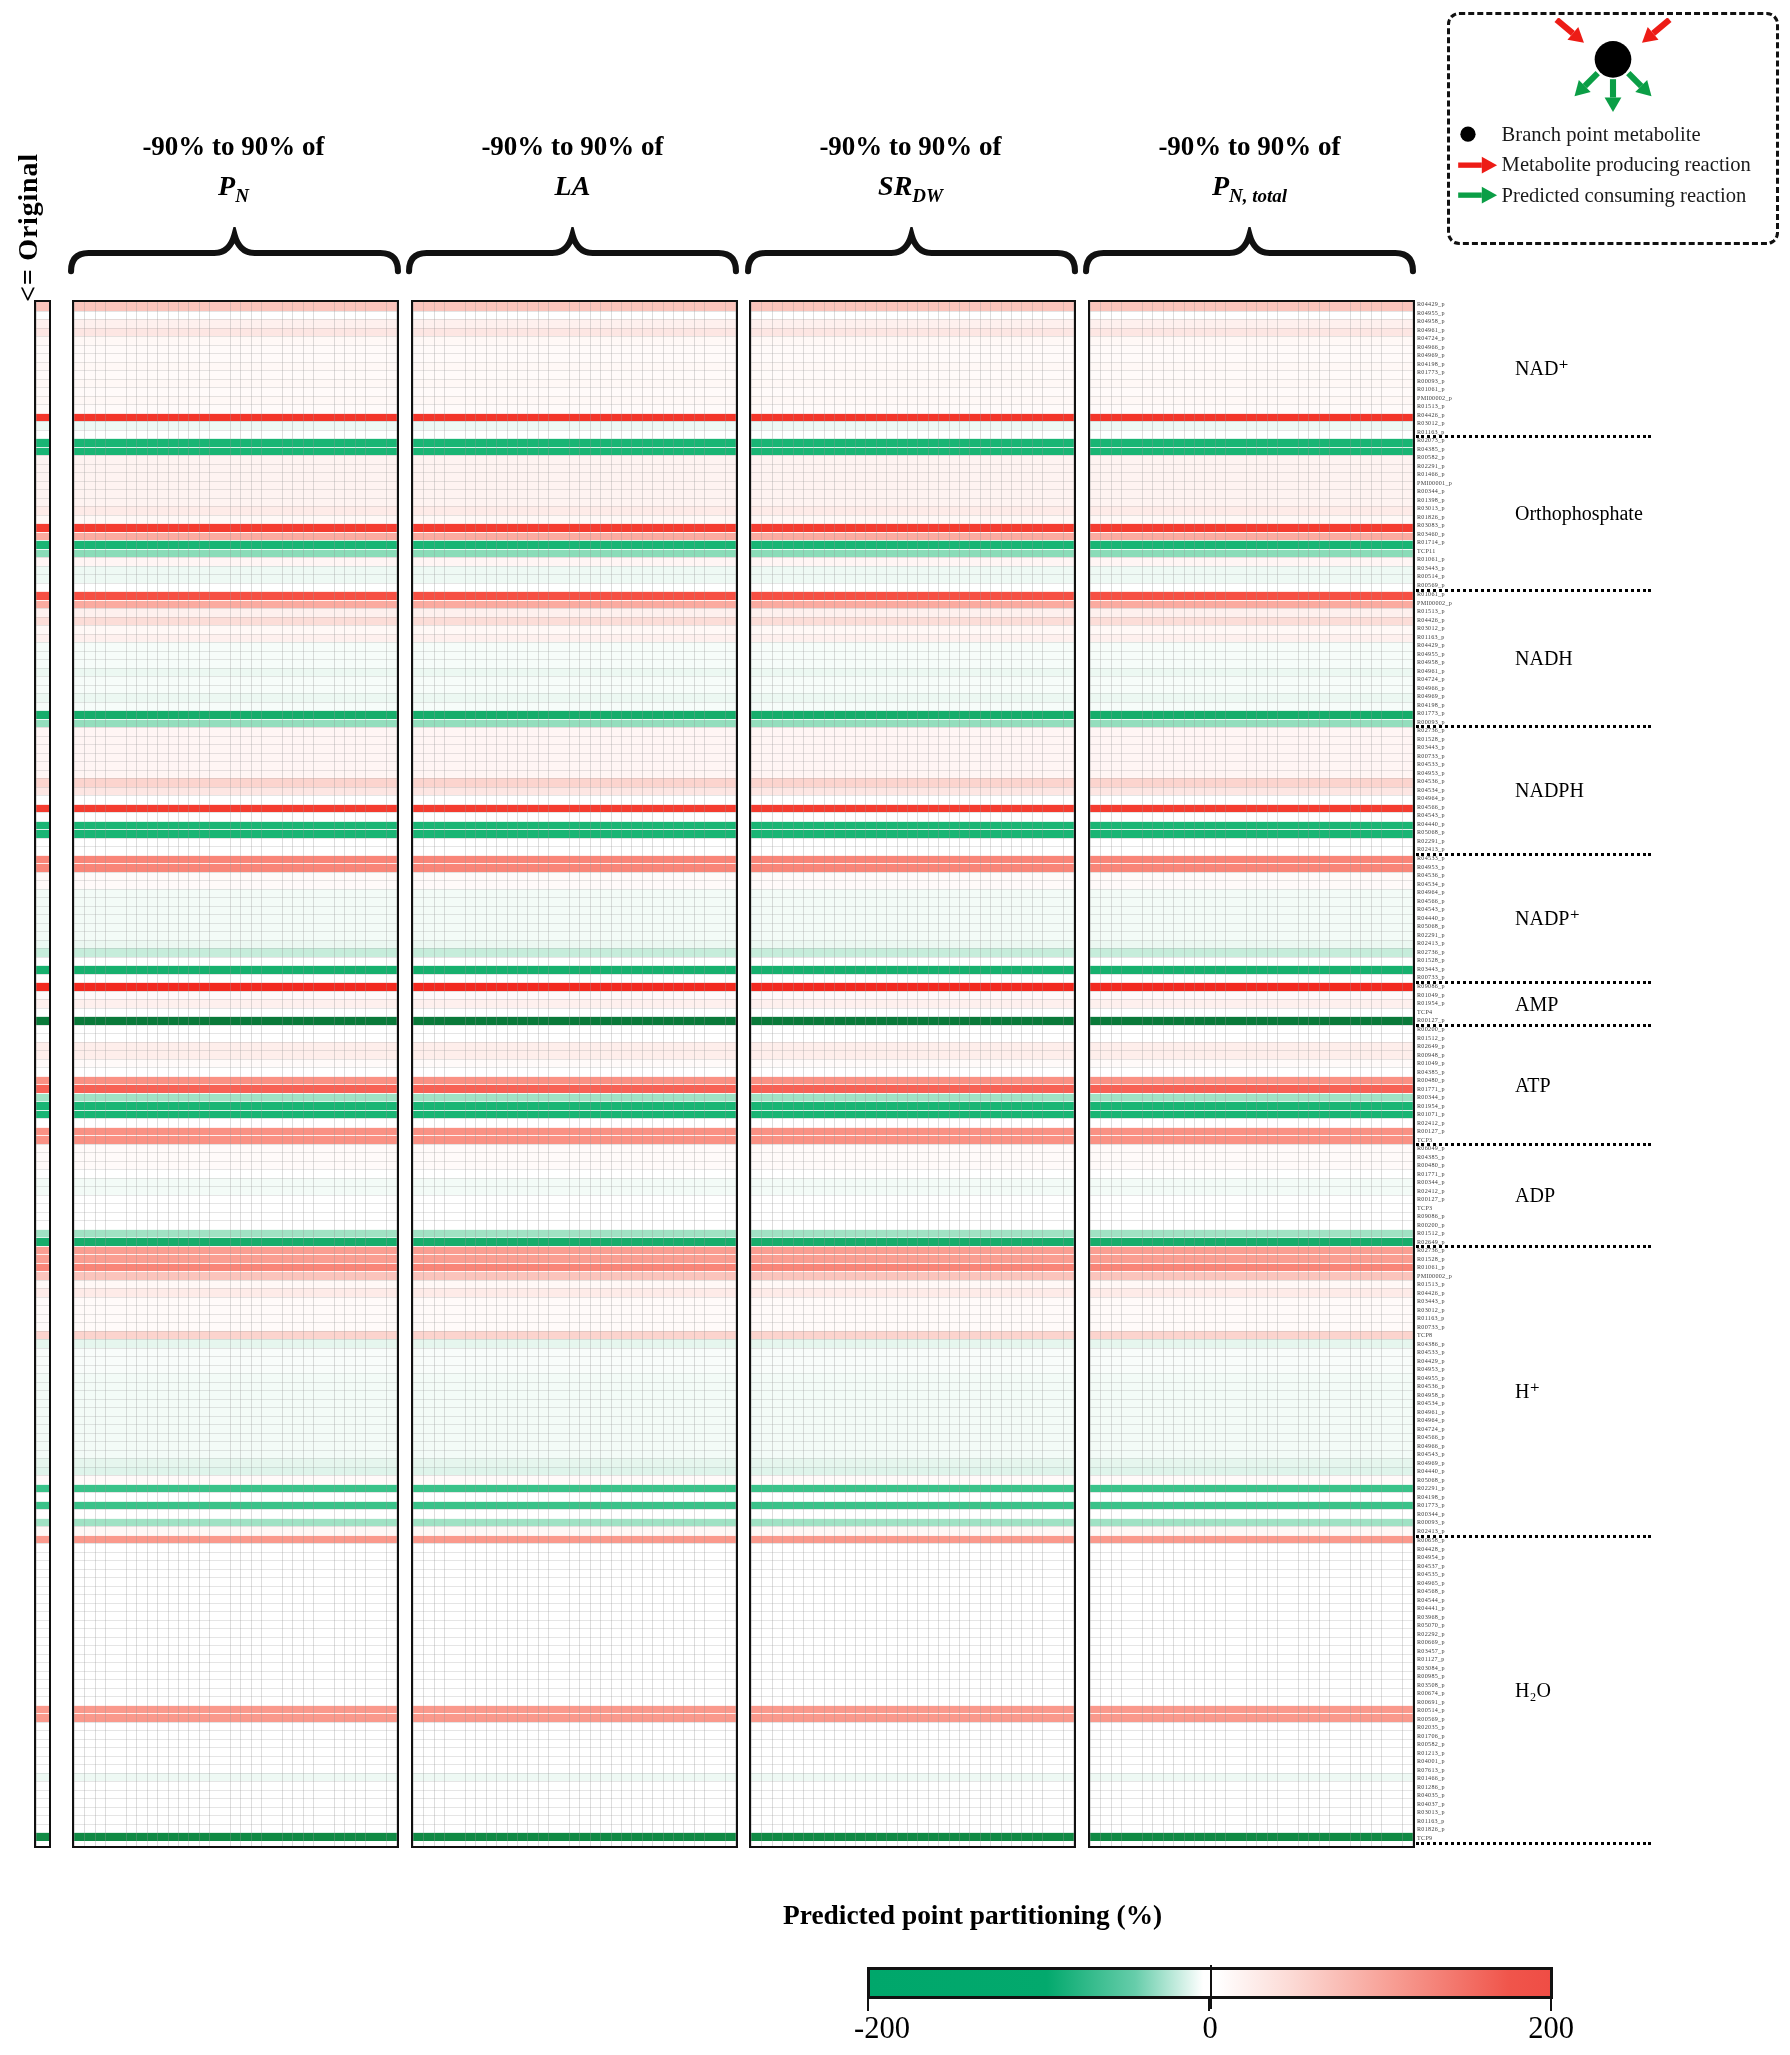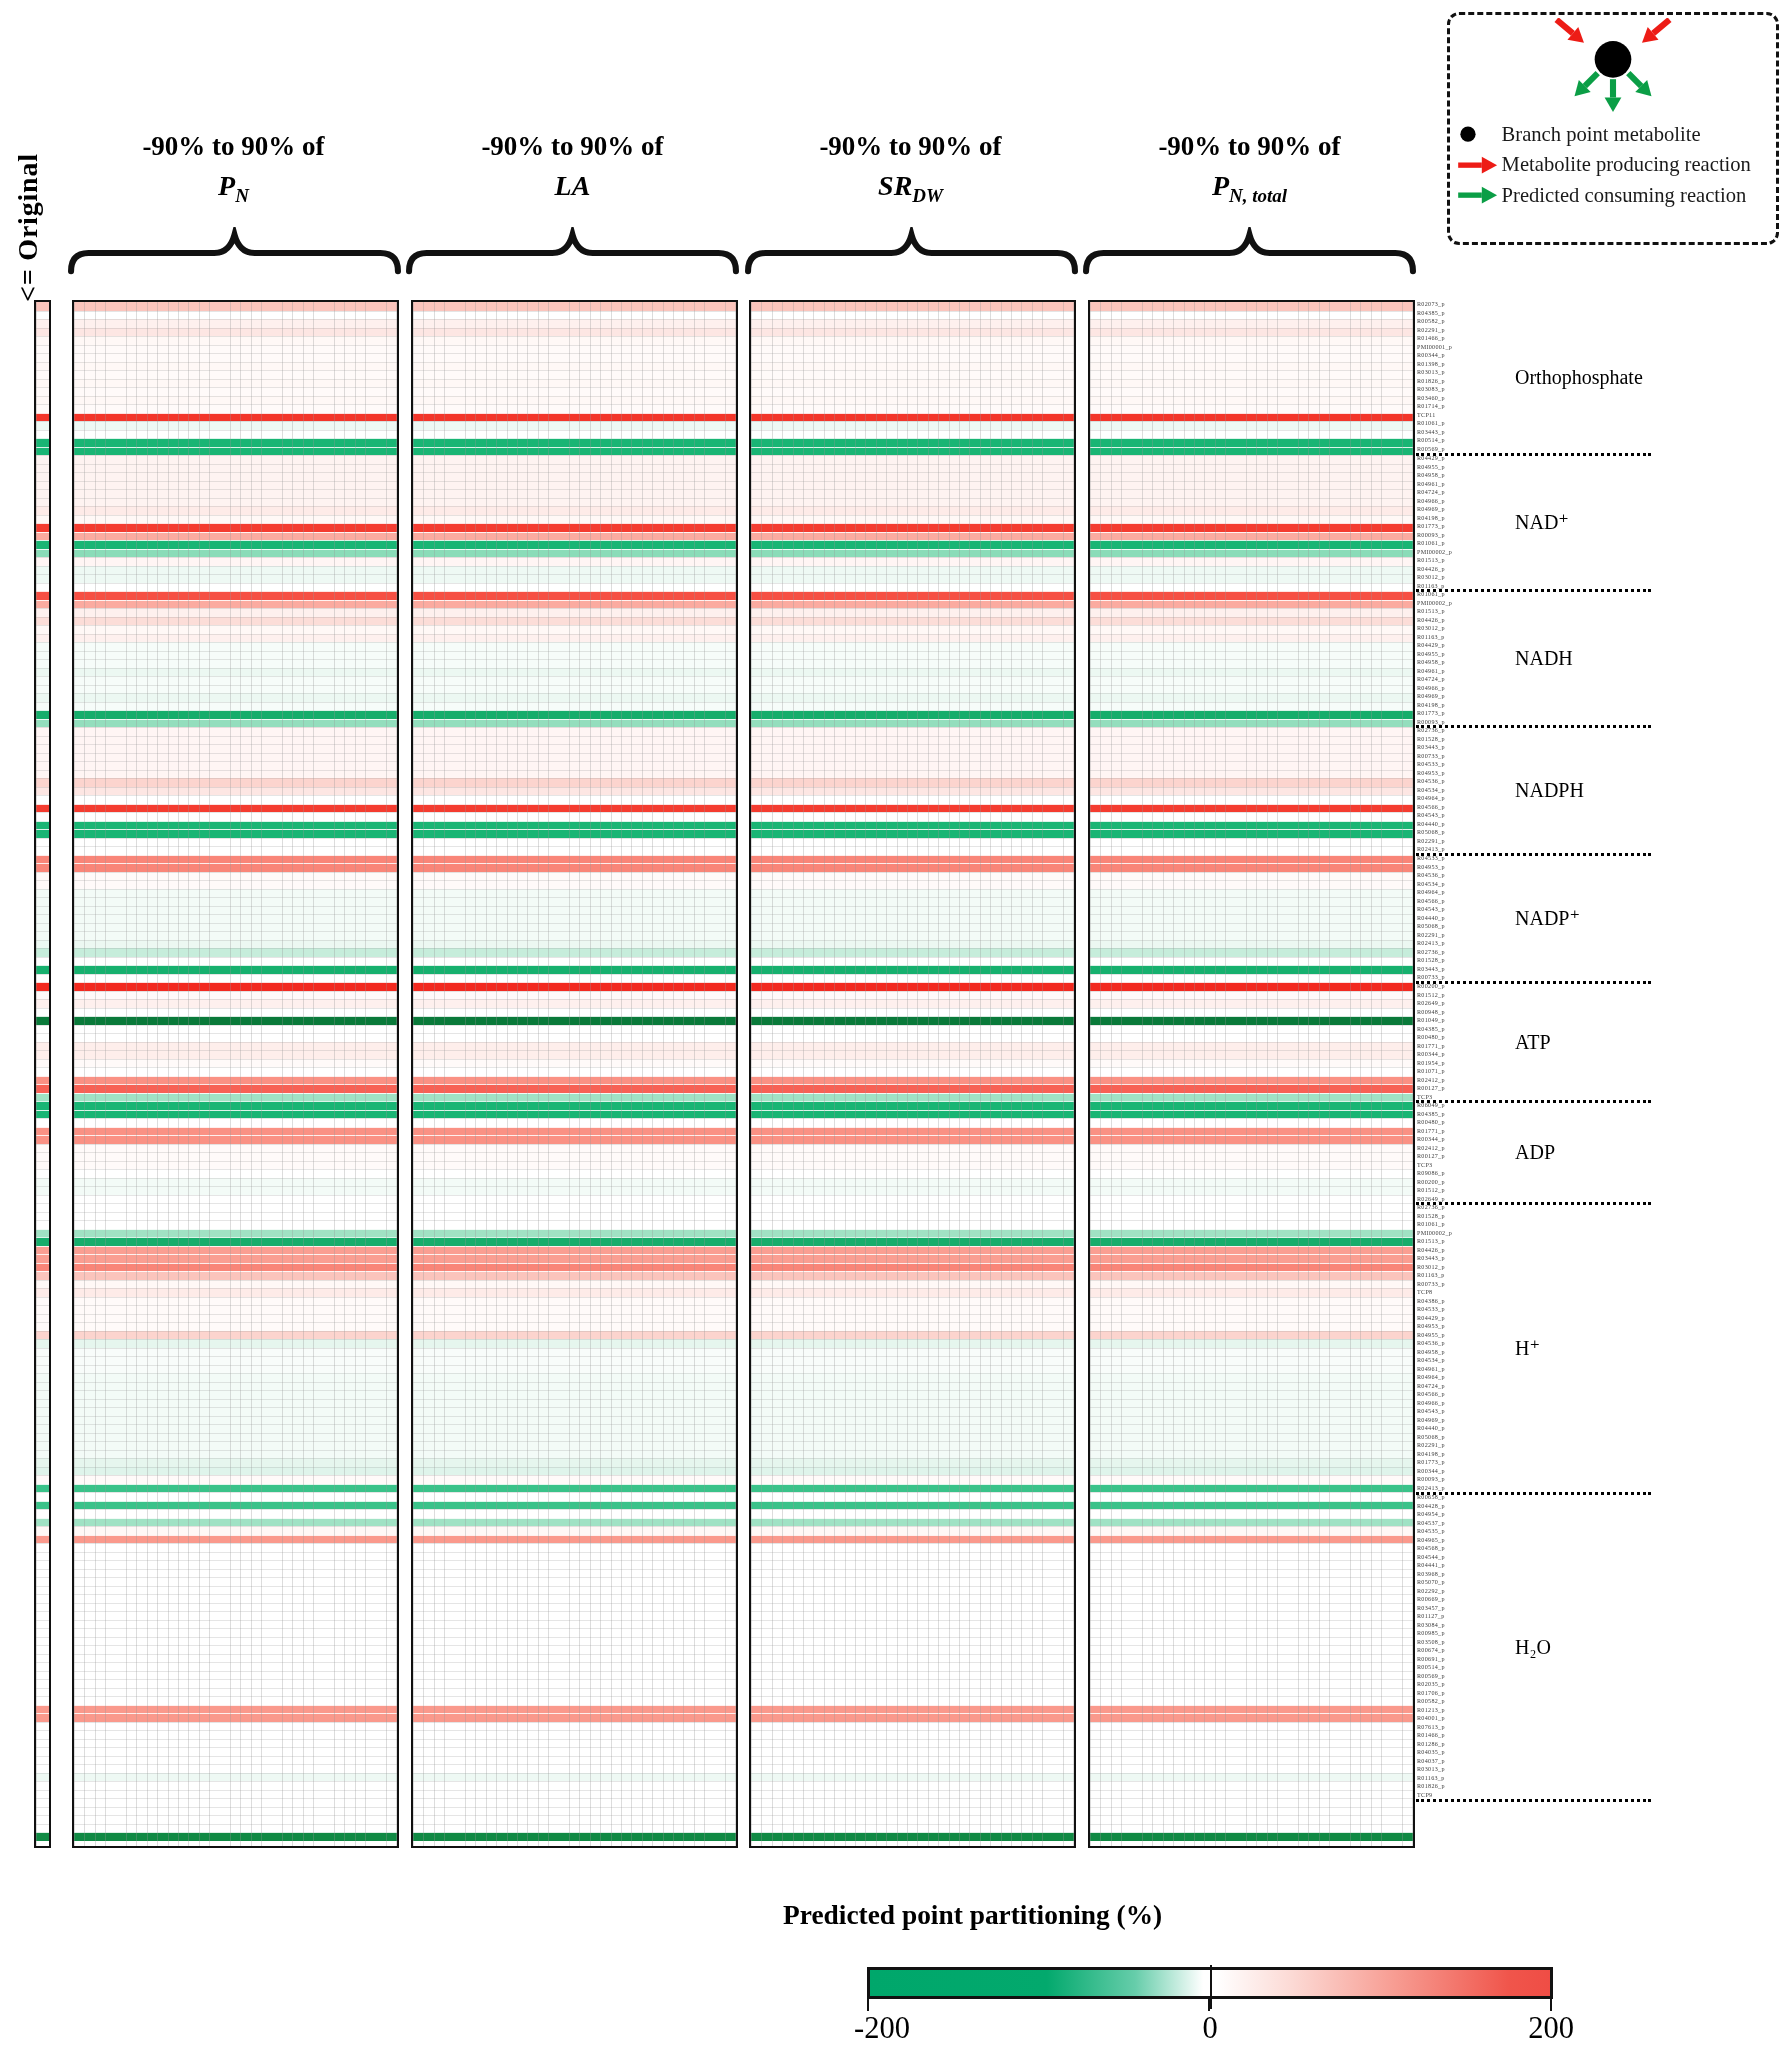--- a/index.html
+++ b/index.html
@@ -1060,20 +1060,40 @@
         <div class="hrow" style="height: 8.5px; box-sizing: border-box; background: rgb(255, 255, 255); border-top: 0.8px solid rgba(150, 150, 150, 0.25);"></div>
         <div class="hrow" style="height: 8.5px; box-sizing: border-box; background: rgb(255, 255, 255); border-top: 0.8px solid rgba(150, 150, 150, 0.25);"></div>
         <div class="hrow" style="height: 8.5px; box-sizing: border-box; background: rgb(255, 255, 255); border-top: 0.8px solid rgba(150, 150, 150, 0.25);"></div>
         <div class="hrow" style="height: 8.5px; box-sizing: border-box; background: rgb(255, 255, 255); border-top: 0.8px solid rgba(150, 150, 150, 0.25);"></div>
         <div class="hrow" style="height: 8.5px; box-sizing: border-box; background: rgb(255, 255, 255); border-top: 0.8px solid rgba(150, 150, 150, 0.25);"></div>
         <div class="hrow" style="height: 8.5px; box-sizing: border-box; background: rgb(16, 138, 68); border-top: 0.8px solid rgba(255, 255, 255, 0.85);"></div>
         <div class="gridlines" style="background-image: repeating-linear-gradient(90deg, rgba(150, 150, 150, 0.33) 0px, rgba(150, 150, 150, 0.33) 0.9px, transparent 0.9px, transparent 10.4px);"></div>
       </div>
     </div>
   <div id="labels" style="top: 300px;">
+      <div class="lgroup" style="height: 136px;">
+        <div class="rid" style="height: 8.5px;">R04429_p</div>
+        <div class="rid" style="height: 8.5px;">R04955_p</div>
+        <div class="rid" style="height: 8.5px;">R04958_p</div>
+        <div class="rid" style="height: 8.5px;">R04961_p</div>
+        <div class="rid" style="height: 8.5px;">R04724_p</div>
+        <div class="rid" style="height: 8.5px;">R04966_p</div>
+        <div class="rid" style="height: 8.5px;">R04969_p</div>
+        <div class="rid" style="height: 8.5px;">R04198_p</div>
+        <div class="rid" style="height: 8.5px;">R01773_p</div>
+        <div class="rid" style="height: 8.5px;">R00093_p</div>
+        <div class="rid" style="height: 8.5px;">R01061_p</div>
+        <div class="rid" style="height: 8.5px;">PMI00002_p</div>
+        <div class="rid" style="height: 8.5px;">R01513_p</div>
+        <div class="rid" style="height: 8.5px;">R04426_p</div>
+        <div class="rid" style="height: 8.5px;">R03012_p</div>
+        <div class="rid" style="height: 8.5px;">R01163_p</div>
+        <span class="gname">NAD⁺</span>
+        <div class="dots"></div>
+      </div>
       <div class="lgroup" style="height: 154px;">
         <div class="rid" style="height: 8.5px;">R02073_p</div>
         <div class="rid" style="height: 8.5px;">R04385_p</div>
         <div class="rid" style="height: 8.5px;">R00582_p</div>
         <div class="rid" style="height: 8.5px;">R02291_p</div>
         <div class="rid" style="height: 8.5px;">R01466_p</div>
         <div class="rid" style="height: 8.5px;">PMI00001_p</div>
         <div class="rid" style="height: 8.5px;">R00344_p</div>
         <div class="rid" style="height: 8.5px;">R01398_p</div>
         <div class="rid" style="height: 8.5px;">R03013_p</div>
@@ -1083,40 +1103,20 @@
         <div class="rid" style="height: 8.5px;">R01714_p</div>
         <div class="rid" style="height: 8.5px;">TCP11</div>
         <div class="rid" style="height: 8.5px;">R01061_p</div>
         <div class="rid" style="height: 8.5px;">R03443_p</div>
         <div class="rid" style="height: 8.5px;">R00514_p</div>
         <div class="rid" style="height: 8.5px;">R00569_p</div>
         <span class="gname">Orthophosphate</span>
         <div class="dots"></div>
       </div>
       <div class="lgroup" style="height: 136px;">
-        <div class="rid" style="height: 8.5px;">R04429_p</div>
-        <div class="rid" style="height: 8.5px;">R04955_p</div>
-        <div class="rid" style="height: 8.5px;">R04958_p</div>
-        <div class="rid" style="height: 8.5px;">R04961_p</div>
-        <div class="rid" style="height: 8.5px;">R04724_p</div>
-        <div class="rid" style="height: 8.5px;">R04966_p</div>
-        <div class="rid" style="height: 8.5px;">R04969_p</div>
-        <div class="rid" style="height: 8.5px;">R04198_p</div>
-        <div class="rid" style="height: 8.5px;">R01773_p</div>
-        <div class="rid" style="height: 8.5px;">R00093_p</div>
-        <div class="rid" style="height: 8.5px;">R01061_p</div>
-        <div class="rid" style="height: 8.5px;">PMI00002_p</div>
-        <div class="rid" style="height: 8.5px;">R01513_p</div>
-        <div class="rid" style="height: 8.5px;">R04426_p</div>
-        <div class="rid" style="height: 8.5px;">R03012_p</div>
-        <div class="rid" style="height: 8.5px;">R01163_p</div>
-        <span class="gname">NAD⁺</span>
-        <div class="dots"></div>
-      </div>
-      <div class="lgroup" style="height: 136px;">
         <div class="rid" style="height: 8.5px;">R01061_p</div>
         <div class="rid" style="height: 8.5px;">PMI00002_p</div>
         <div class="rid" style="height: 8.5px;">R01513_p</div>
         <div class="rid" style="height: 8.5px;">R04426_p</div>
         <div class="rid" style="height: 8.5px;">R03012_p</div>
         <div class="rid" style="height: 8.5px;">R01163_p</div>
         <div class="rid" style="height: 8.5px;">R04429_p</div>
         <div class="rid" style="height: 8.5px;">R04955_p</div>
         <div class="rid" style="height: 8.5px;">R04958_p</div>
         <div class="rid" style="height: 8.5px;">R04961_p</div>
@@ -1158,20 +1158,29 @@
         <div class="rid" style="height: 8.5px;">R04543_p</div>
         <div class="rid" style="height: 8.5px;">R04440_p</div>
         <div class="rid" style="height: 8.5px;">R05068_p</div>
         <div class="rid" style="height: 8.5px;">R02291_p</div>
         <div class="rid" style="height: 8.5px;">R02413_p</div>
         <div class="rid" style="height: 8.5px;">R02736_p</div>
         <div class="rid" style="height: 8.5px;">R01528_p</div>
         <div class="rid" style="height: 8.5px;">R03443_p</div>
         <div class="rid" style="height: 8.5px;">R00733_p</div>
         <span class="gname">NADP⁺</span>
+        <div class="dots"></div>
+      </div>
+      <div class="lgroup" style="height: 43px;">
+        <div class="rid" style="height: 8.5px;">R09086_p</div>
+        <div class="rid" style="height: 8.5px;">R01049_p</div>
+        <div class="rid" style="height: 8.5px;">R01954_p</div>
+        <div class="rid" style="height: 8.5px;">TCP4</div>
+        <div class="rid" style="height: 8.5px;">R00127_p</div>
+        <span class="gname">AMP</span>
         <div class="dots"></div>
       </div>
       <div class="lgroup" style="height: 119px;">
         <div class="rid" style="height: 8.5px;">R00200_p</div>
         <div class="rid" style="height: 8.5px;">R01512_p</div>
         <div class="rid" style="height: 8.5px;">R02649_p</div>
         <div class="rid" style="height: 8.5px;">R00948_p</div>
         <div class="rid" style="height: 8.5px;">R01049_p</div>
         <div class="rid" style="height: 8.5px;">R04385_p</div>
         <div class="rid" style="height: 8.5px;">R00480_p</div>

